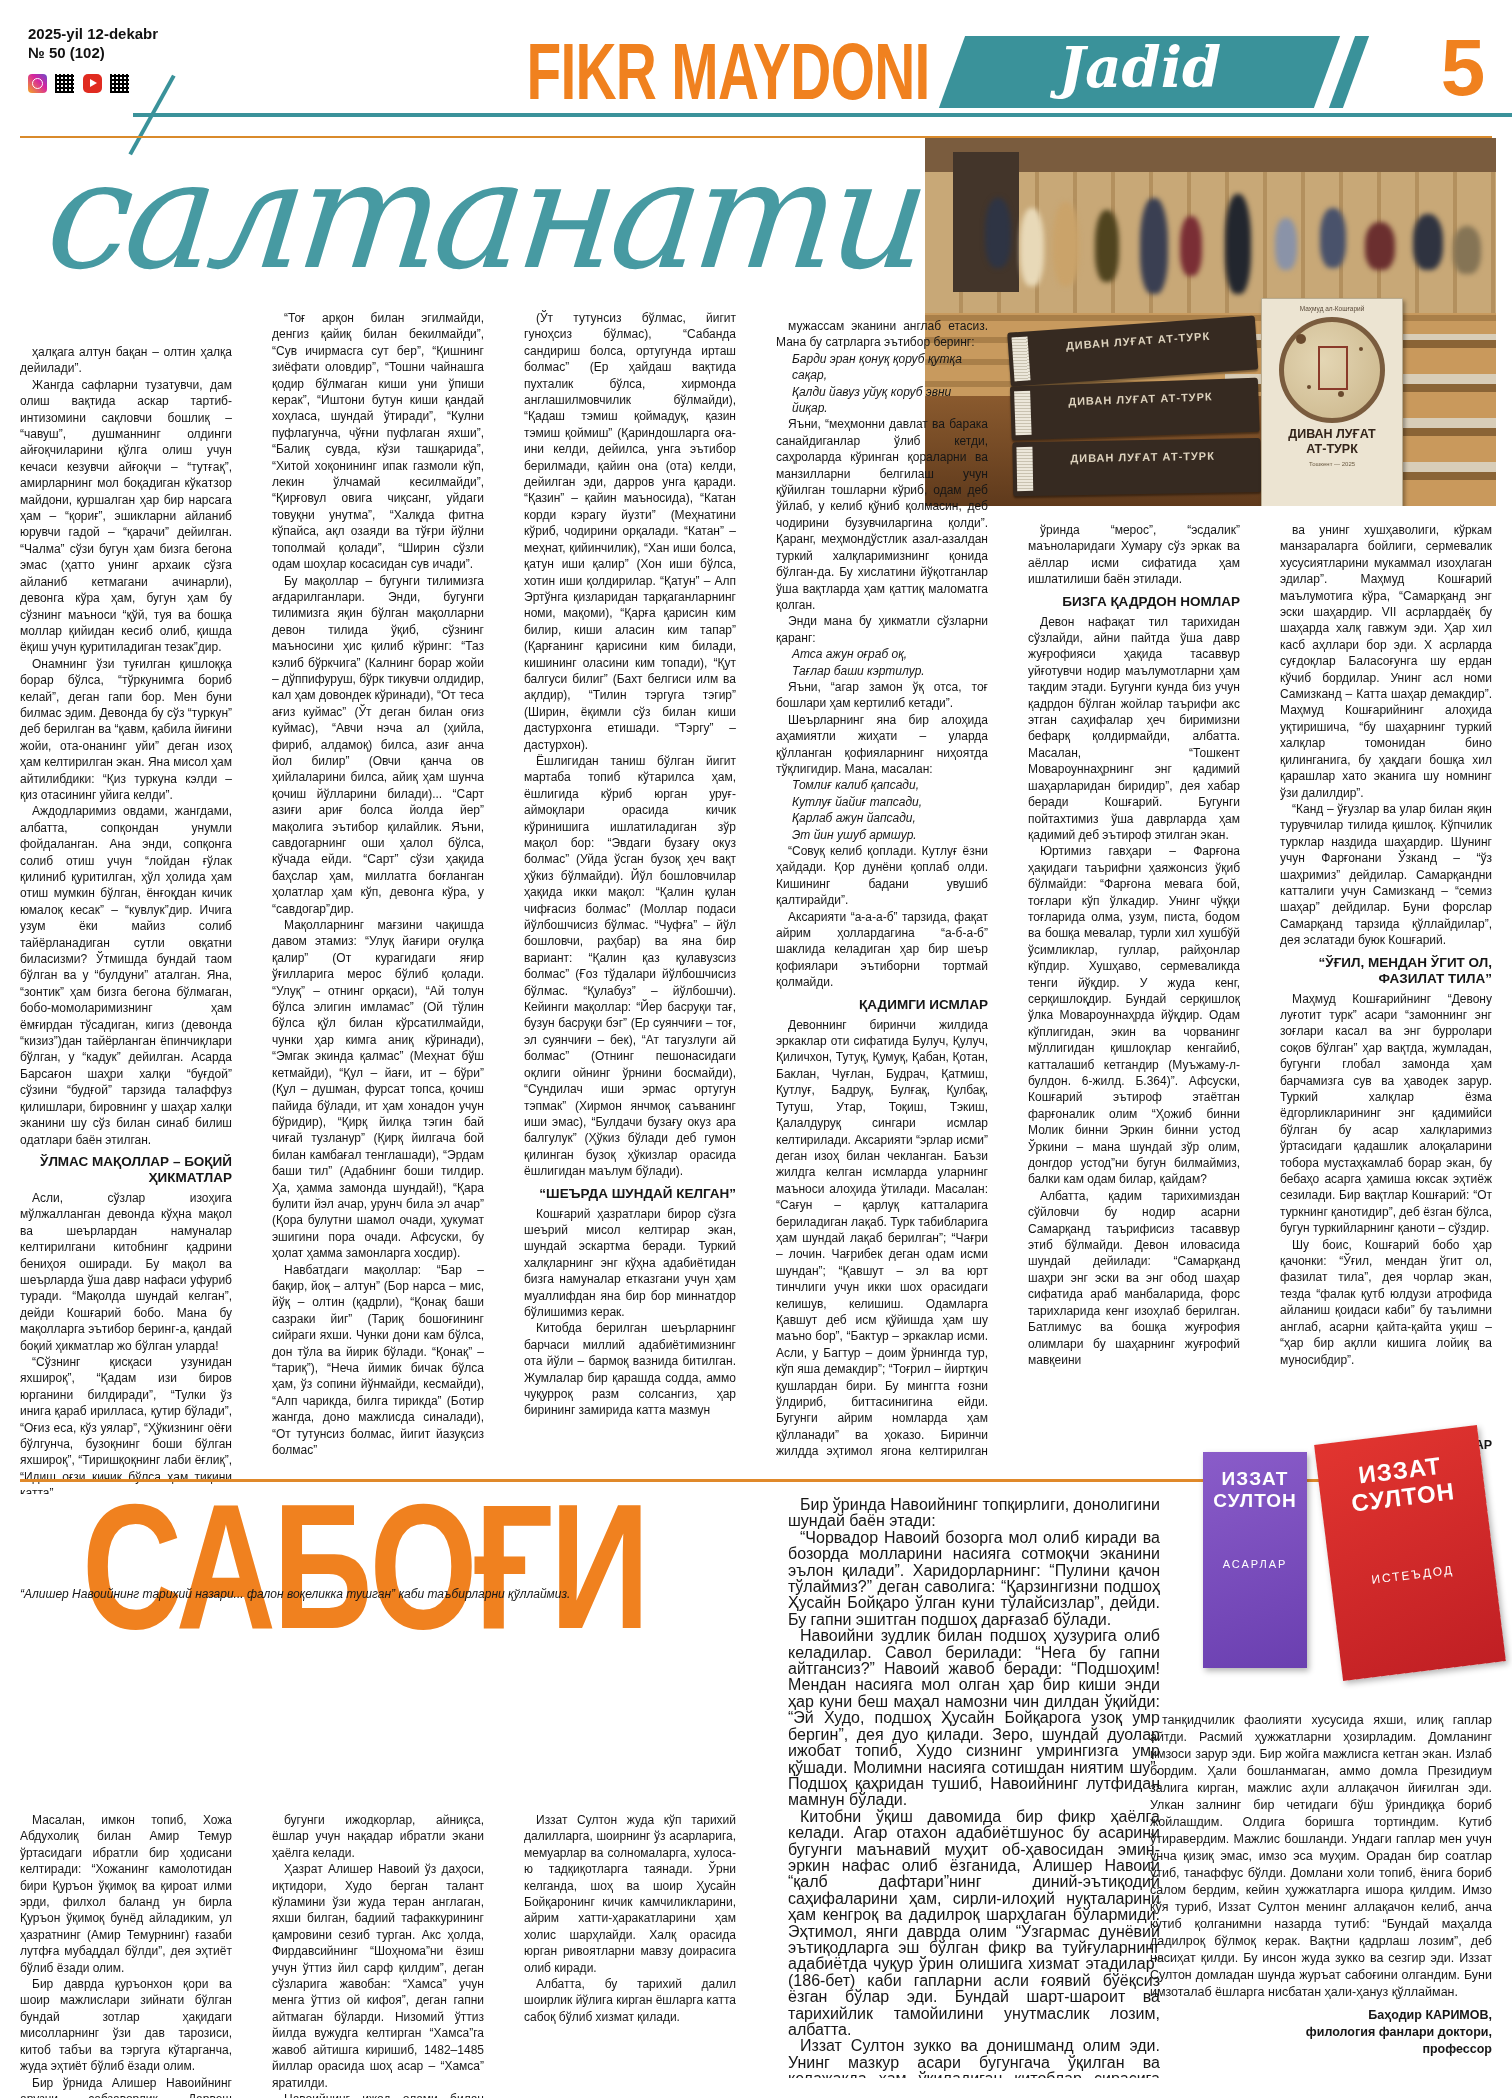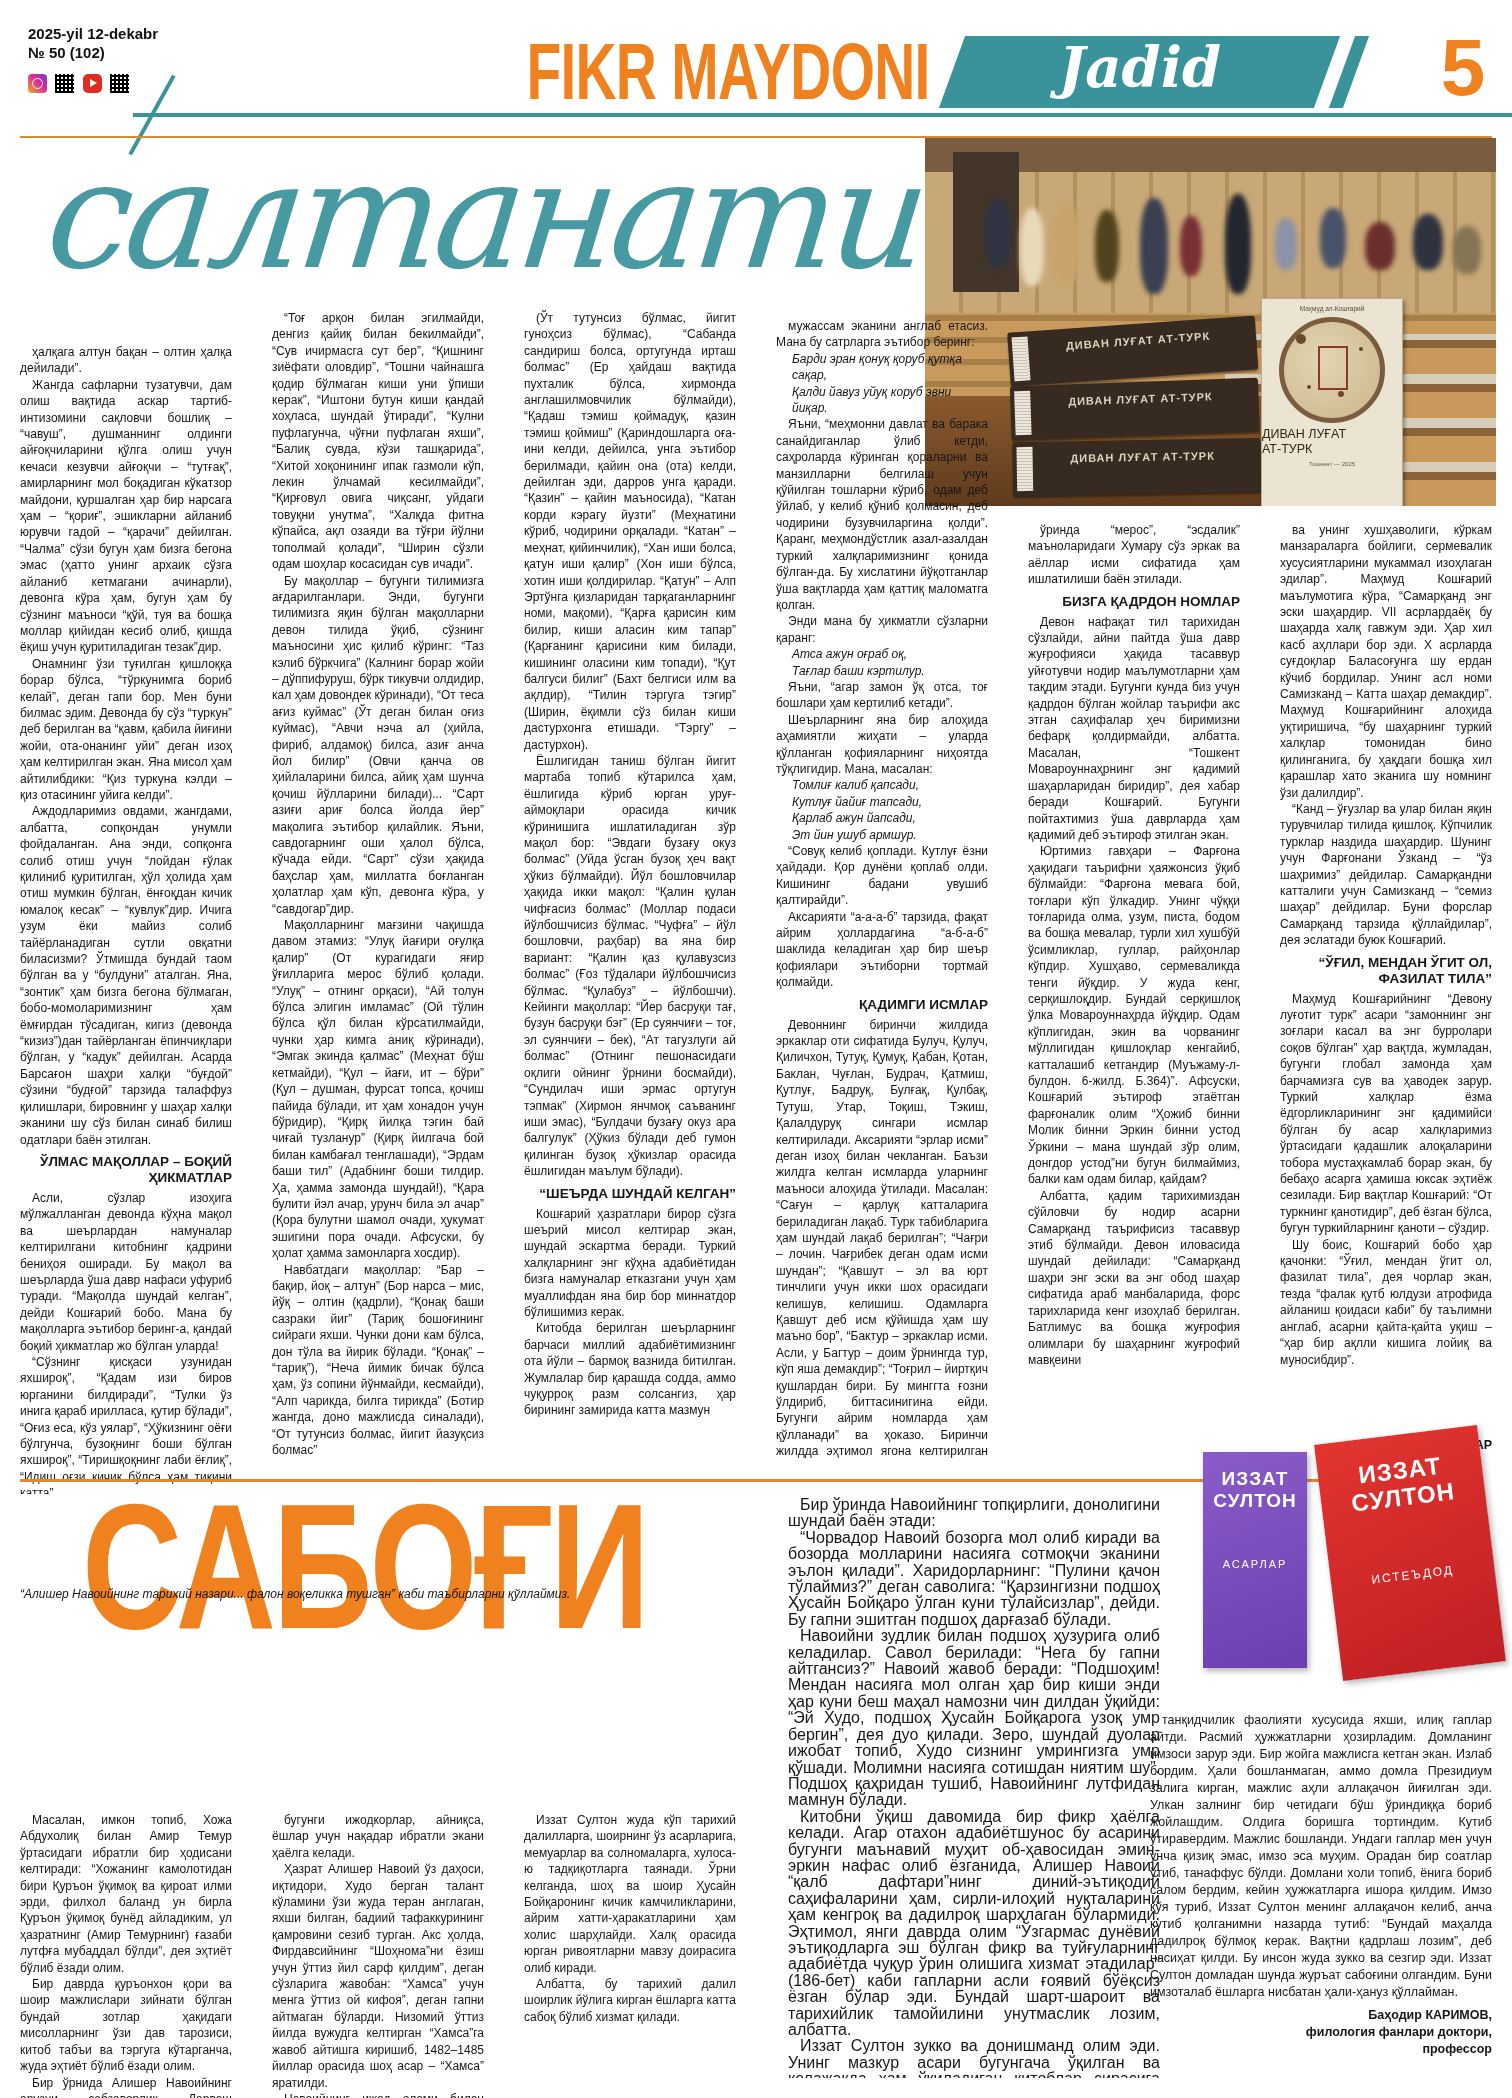--- a/index.html
+++ b/index.html
@@ -61,21 +61,21 @@
   .bk .t{position:absolute;left:30px;top:10px;width:200px;text-align:center;color:#ddd2bd;
       font-size:11px;font-weight:bold;letter-spacing:1px;line-height:15px;}
   .cream-book{position:absolute;left:336px;top:160px;width:140px;height:208px;background:#ece4d2;
       border:1px solid #b8ab90;box-shadow:2px 3px 4px rgba(0,0,0,.35);}
   .cb-auth{margin-top:6px;text-align:center;font-size:6.5px;color:#5a4a3a;}
   .cb-map{margin:5px auto 4px auto;width:96px;height:96px;border-radius:50%;border:5px solid #7a5c3e;
       background:radial-gradient(circle at 40% 40%,#e4d6b4,#c9b488);position:relative;}
   .cb-map:before{content:"";position:absolute;left:34px;top:24px;width:26px;height:40px;border:2px solid #8a3a2a;}
   .cb-map:after{content:"";position:absolute;left:12px;top:12px;width:10px;height:10px;border-radius:50%;background:#6a4a2e;
       box-shadow:40px 55px 0 -2px #6a4a2e,60px 10px 0 -3px #6a4a2e,8px 48px 0 -3px #6a4a2e;}
-  .cb-title{font-size:12.5px;font-weight:normal;color:#33241a;line-height:15px;}
+  .cb-title{text-align:center;font-size:12.5px;font-weight:bold;color:#33241a;line-height:15px;}
   .cb-sub{margin-top:4px;text-align:center;font-size:6px;color:#6a5a42;}
   
   .orange-rule2{position:absolute;left:20px;top:1479px;width:1316px;height:3px;background:#e0892a;}
   .sabogi{position:absolute;left:82px;top:1478px;width:560px;font-size:178px;font-weight:bold;color:#f0811f;
       letter-spacing:-4px;transform:scaleX(.78);transform-origin:left;white-space:nowrap;line-height:1;}
   .b-intro{position:absolute;left:20px;top:1586px;width:560px;font-size:12px;line-height:16px;font-style:italic;}
   .bcol{top:1812px;height:350px;}
   .bmid{position:absolute;left:788px;top:1497px;width:372px;height:581px;overflow:hidden;
       font-size:16px;line-height:16.4px;text-align:justify;}
   .bright{position:absolute;left:1150px;top:1712px;width:342px;height:366px;overflow:hidden;

